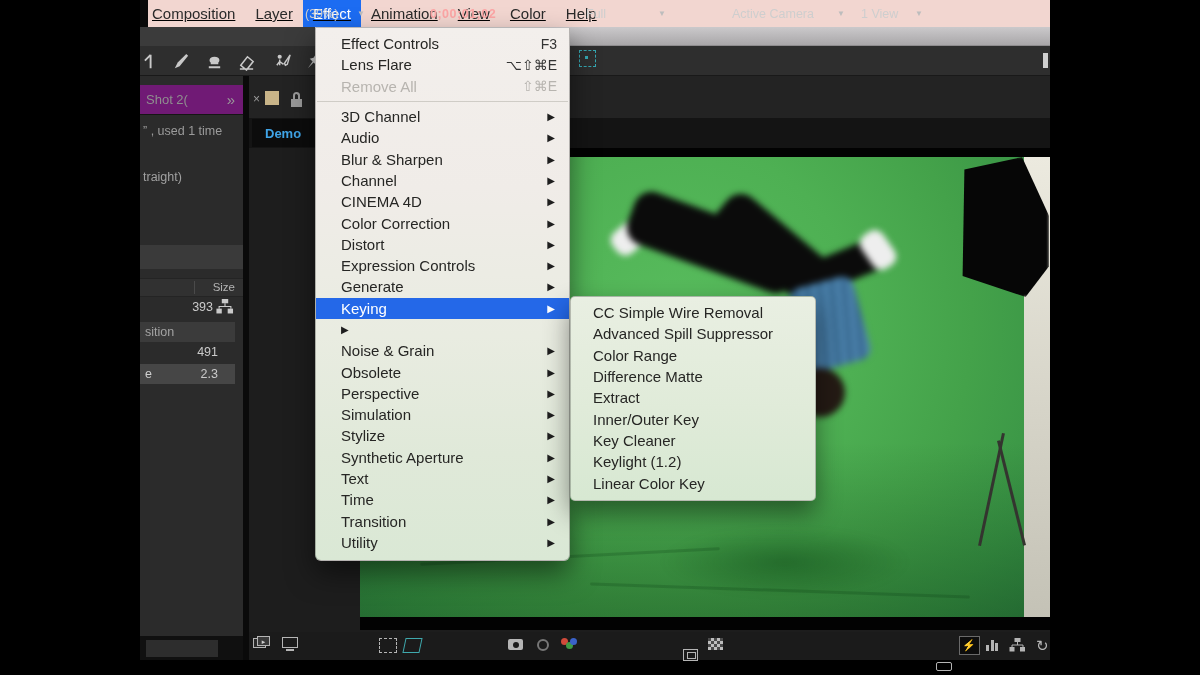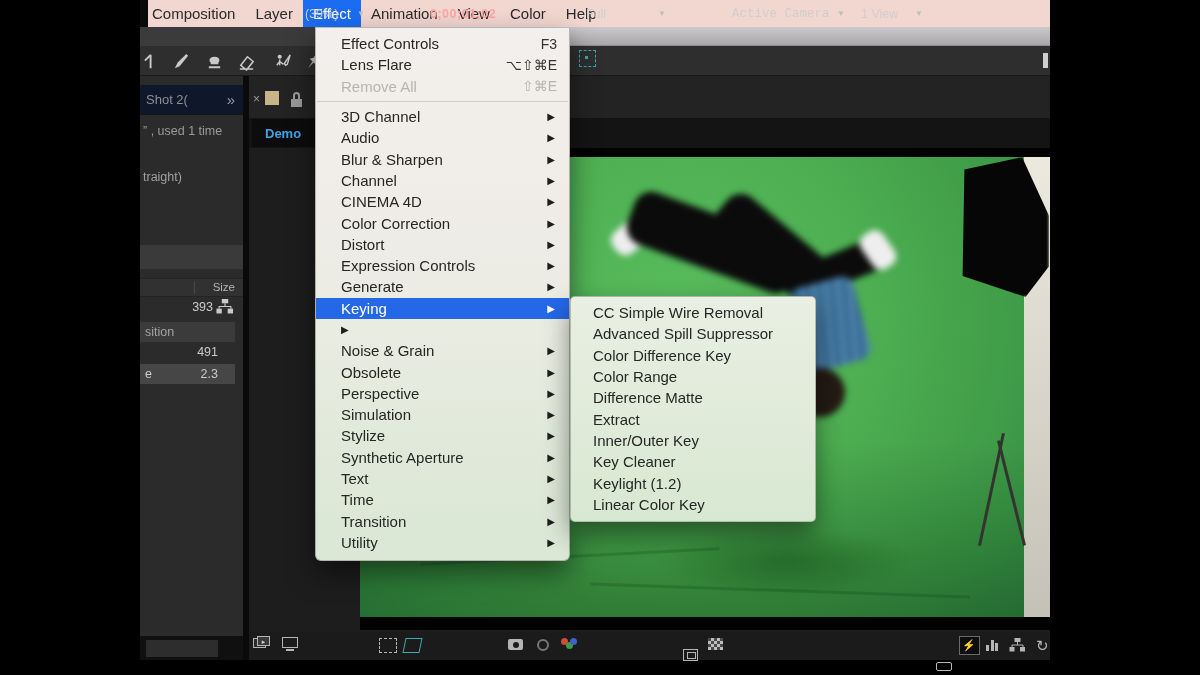--- a/index.html
+++ b/index.html
@@ -1,21 +1,21 @@
 <!DOCTYPE html>
 <html><head>
 <meta charset="utf-8">
 <style>
   html,body{margin:0;padding:0;background:#000;}
   .stage{position:relative;width:1200px;height:675px;background:#000;overflow:hidden;
          font-family:"Liberation Sans",sans-serif;-webkit-font-smoothing:antialiased;}
   .abs{position:absolute;}
 
   
-  .menubar{left:140px;top:0;width:910px;height:27px;background:#f2d6d0;display:flex;align-items:center;padding-left:2px;box-sizing:border-box;}
+  .menubar{left:140px;top:0;width:910px;height:27px;background:#f2d6d0;display:flex;align-items:center;padding-left:2px;box-sizing:border-box;text-decoration:underline;}
   .mb-item{font-size:15px;color:#2a2a2a;padding:0 10px;height:27px;display:flex;align-items:center;}
   .mb-item.active{background:#1c6cf2;color:#fff;}
 
   
   .titlebar{left:315px;top:27px;width:735px;height:19px;background:linear-gradient(#cbc9cb,#a9a7a9);border-bottom:1px solid #8e8c8e;box-sizing:border-box;}
   .titlebar-darkleft{left:140px;top:27px;width:175px;height:19px;background:#3b3b3b;}
 
   
   .toolbar{left:140px;top:46px;width:910px;height:30px;background:#2e2e2e;border-bottom:1px solid #191919;box-sizing:border-box;}
   .tool{position:absolute;top:4px;width:22px;height:22px;display:flex;align-items:center;justify-content:center;}
@@ -23,21 +23,21 @@
   .sel-ico{position:absolute;left:579px;top:50px;width:15px;height:15px;border:1px dashed #35a7b2;}
   .sel-ico:after{content:"";position:absolute;left:5px;top:5px;width:3px;height:3px;background:#35a7b2;}
   .edge-mark{left:1043px;top:53px;width:5px;height:15px;background:#cfcfcf;}
 
   
   .panelbg{left:140px;top:76px;width:910px;height:556px;background:#262626;}
   .proj-panel{left:140px;top:76px;width:103px;height:584px;background:#2b2b2b;}
   .seam-v{left:243px;top:76px;width:6px;height:584px;background:#0a0a0a;}
   .comp-panel{left:249px;top:76px;width:801px;height:584px;background:#232323;}
 
-  .proj-tab{left:140px;top:85px;width:103px;height:30px;background:#0f172a;border-bottom:1px solid #161616;box-sizing:border-box;display:flex;align-items:center;}
+  .proj-tab{left:140px;top:85px;width:103px;height:30px;background:#701a75;border-bottom:1px solid #161616;box-sizing:border-box;display:flex;align-items:center;}
   .proj-tab .lbl{font-size:13px;color:#8f8f8f;padding-left:6px;flex:1;}
   .proj-tab .chev{font-size:15px;color:#9a9a9a;padding-right:8px;}
   .proj-note{left:143px;top:124px;font-size:12.5px;color:#9b9b9b;}
   .proj-alpha{left:143px;top:170px;font-size:12.5px;color:#a0a0a0;}
   .proj-block{left:140px;top:245px;width:103px;height:24px;background:#3a3a3a;}
   .proj-hdr{left:140px;top:278px;width:103px;height:19px;background:#313131;border-top:1px solid #242424;border-bottom:1px solid #242424;box-sizing:border-box;}
   .proj-hdr .sizecol{position:absolute;right:8px;top:2px;font-size:11.5px;color:#b3b3b3;}
   .proj-hdr .coldiv{position:absolute;right:48px;top:2px;width:1px;height:13px;background:#4a4a4a;}
   .pr-val{font-size:12.5px;color:#cacaca;}
   .rowband{background:#3b3b3b;}
@@ -270,21 +270,21 @@
   <div class="bb-ico eyecam" style="left:537px;top:639px;"></div>
   <div class="bb-ico rgb" style="left:561px;top:638px;width:16px;height:13px;">
     <i style="left:0;top:0;background:#d04a3a;"></i>
       <i style="left:5px;top:4px;background:#3f9b46;"></i>
       <i style="left:9px;top:0;background:#3a62c9;"></i>
   </div>
   <span class="bb-text" style="left:586px;">Full</span>
   <span class="bb-arrow" style="left:658px;">▼</span>
   <div class="bb-ico grid-ico" style="left:683px;top:638px;"></div>
   <div class="bb-ico checker" style="left:708px;top:638px;"></div>
-  <span class="bb-text" style="left:732px;font-family:Liberation Mono, monospace;">Active Camera</span>
+  <span class="bb-text" style="left:732px;">Active Camera</span>
   <span class="bb-arrow" style="left:837px;">▼</span>
   <span class="bb-text" style="left:861px;">1 View</span>
   <span class="bb-arrow" style="left:915px;">▼</span>
   <div class="bb-ico goggles" style="left:936px;top:639px;"></div>
   <div class="bb-ico fastprev" style="left:959px;top:636px;">
       <span>⚡</span>
     </div>
   <div class="bb-ico bars" style="left:986px;top:638px;width:15px;height:13px;">
     <i style="left:0;height:6px;"></i>
       <i style="left:4.5px;height:11px;"></i>
@@ -407,23 +407,20 @@
 
   <div class="abs submenu">
 
   <div class="mrow">
       <span class="mlabel">CC Simple Wire Removal</span>
     </div>
       <div class="mrow">
       <span class="mlabel">Advanced Spill Suppressor</span>
     </div>
       <div class="mrow">
-      <span class="mlabel">Color Difference Key</span>
-    </div>
-      <div class="mrow">
       <span class="mlabel">Color Range</span>
     </div>
       <div class="mrow">
       <span class="mlabel">Difference Matte</span>
     </div>
       <div class="mrow">
       <span class="mlabel">Extract</span>
     </div>
       <div class="mrow">
       <span class="mlabel">Inner/Outer Key</span>

